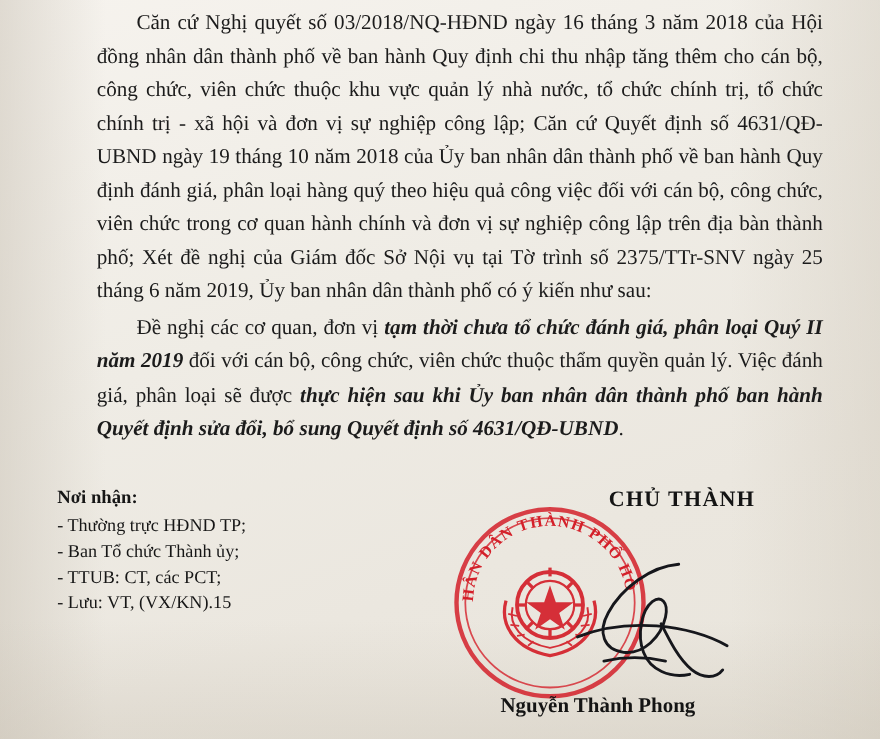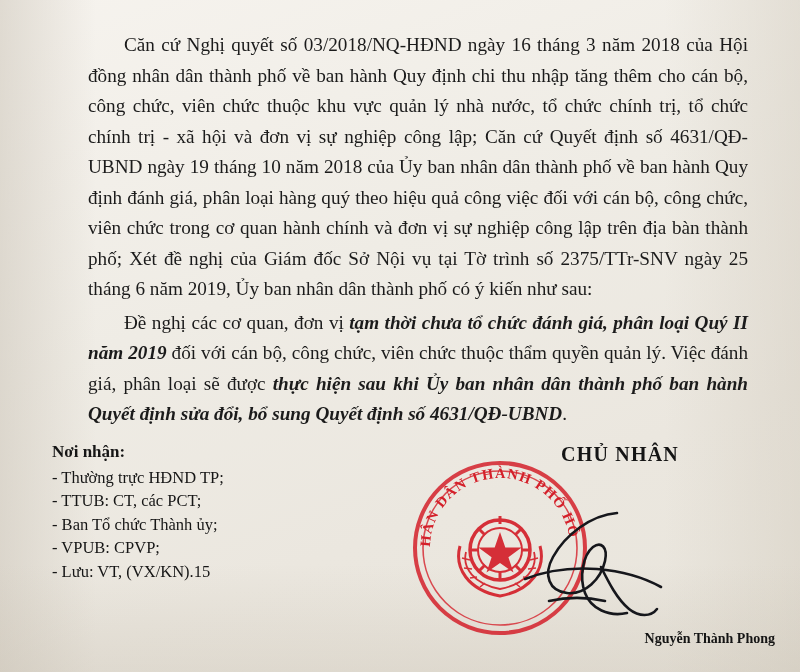--- a/index.html
+++ b/index.html
@@ -40,21 +40,21 @@
     position: absolute;
     left: 0; bottom: 0;
     width: 800px; height: 120px;
     background: linear-gradient(0deg, rgba(200,192,178,0.35), rgba(240,236,228,0) 90%);
     pointer-events: none;
   }
 
   .body-text {
     position: absolute;
     left: 88px;
-    top: 30px;
+    top: 6px;
     width: 660px;
     font-size: 19.2px;
     line-height: 30.5px;
     color: #1b1b1b;
     text-align: justify;
     text-justify: inter-word;
   }
   .para {
     margin: 0 0 3px 0;
   }
@@ -95,22 +95,22 @@
     font-size: 20px;
     font-weight: bold;
     letter-spacing: 1.2px;
     color: #141414;
   }
   .sig-name {
     position: absolute;
     left: 455px;
     top: 631px;
     width: 320px;
-    text-align: right;
-    font-size: 14px;
+    text-align: left;
+    font-size: 19px;
     font-weight: bold;
     color: #141414;
   }
 
   
   .seal {
     position: absolute;
     left: 404px;
     top: 452px;
     width: 192px;
@@ -138,28 +138,27 @@
   <div class="paper-shade-c"></div>
 
   <div class="body-text">
     <p class="para indent" id="p1"><span>Căn cứ Nghị quyết số 03/2018/NQ-HĐND ngày 16 tháng 3 năm 2018 của Hội đồng nhân dân thành phố về ban hành Quy định chi thu nhập tăng thêm cho cán bộ, công chức, viên chức thuộc khu vực quản lý nhà nước, tổ chức chính trị, tổ chức chính trị - xã hội và đơn vị sự nghiệp công lập; Căn cứ Quyết định số 4631/QĐ-UBND ngày 19 tháng 10 năm 2018 của Ủy ban nhân dân thành phố về ban hành Quy định đánh giá, phân loại hàng quý theo hiệu quả công việc đối với cán bộ, công chức, viên chức trong cơ quan hành chính và đơn vị sự nghiệp công lập trên địa bàn thành phố; Xét đề nghị của Giám đốc Sở Nội vụ tại Tờ trình số 2375/TTr-SNV ngày 25 tháng 6 năm 2019, Ủy ban nhân dân thành phố có ý kiến như sau:</span></p>
     <p class="para indent" id="p2"><span>Đề nghị các cơ quan, đơn vị </span><span class="bi">tạm thời chưa tổ chức đánh giá, phân loại Quý II năm 2019</span><span> đối với cán bộ, công chức, viên chức thuộc thẩm quyền quản lý. Việc đánh giá, phân loại sẽ được </span><span class="bi">thực hiện sau khi Ủy ban nhân dân thành phố ban hành Quyết định sửa đổi, bổ sung Quyết định số 4631/QĐ-UBND</span><span>.</span></p>
   </div>
 
   <div class="recipients">
     <div class="rec-title">Nơi nhận:</div>
     <div class="rec-item">- Thường trực HĐND TP;</div>
+    <div class="rec-item">- Ban Tổ chức Thành ủy;</div>
     <div class="rec-item">- TTUB: CT, các PCT;</div>
-    <div class="rec-item">- Ban Tổ chức Thành ủy;</div>
-    <div class="rec-item">- VPUB: CPVP;</div>
     <div class="rec-item">- Lưu: VT, (VX/KN).15</div>
   </div>
 
   <div class="signature-block">
-    <div class="sig-title">CHỦ NHÂN</div>
+    <div class="sig-title">CHỦ THÀNH</div>
   </div>
 
   <div class="seal">
     <svg width="192" height="192" viewBox="0 0 192 192" aria-hidden="true">
       <defs>
         <path id="sealArc" d="M 96,96 m -74,0 a 74,74 0 1 1 148,0" fill="none"></path>
         <path id="sealArcText" d="M 26,96 a 70,70 0 0 1 140,0" fill="none"></path>
       </defs>
       <circle cx="96" cy="96" r="85" fill="none" stroke="#d4202a" stroke-width="4" opacity="0.85"></circle>
       <circle cx="96" cy="96" r="77" fill="none" stroke="#d4202a" stroke-width="1.6" opacity="0.8"></circle>

